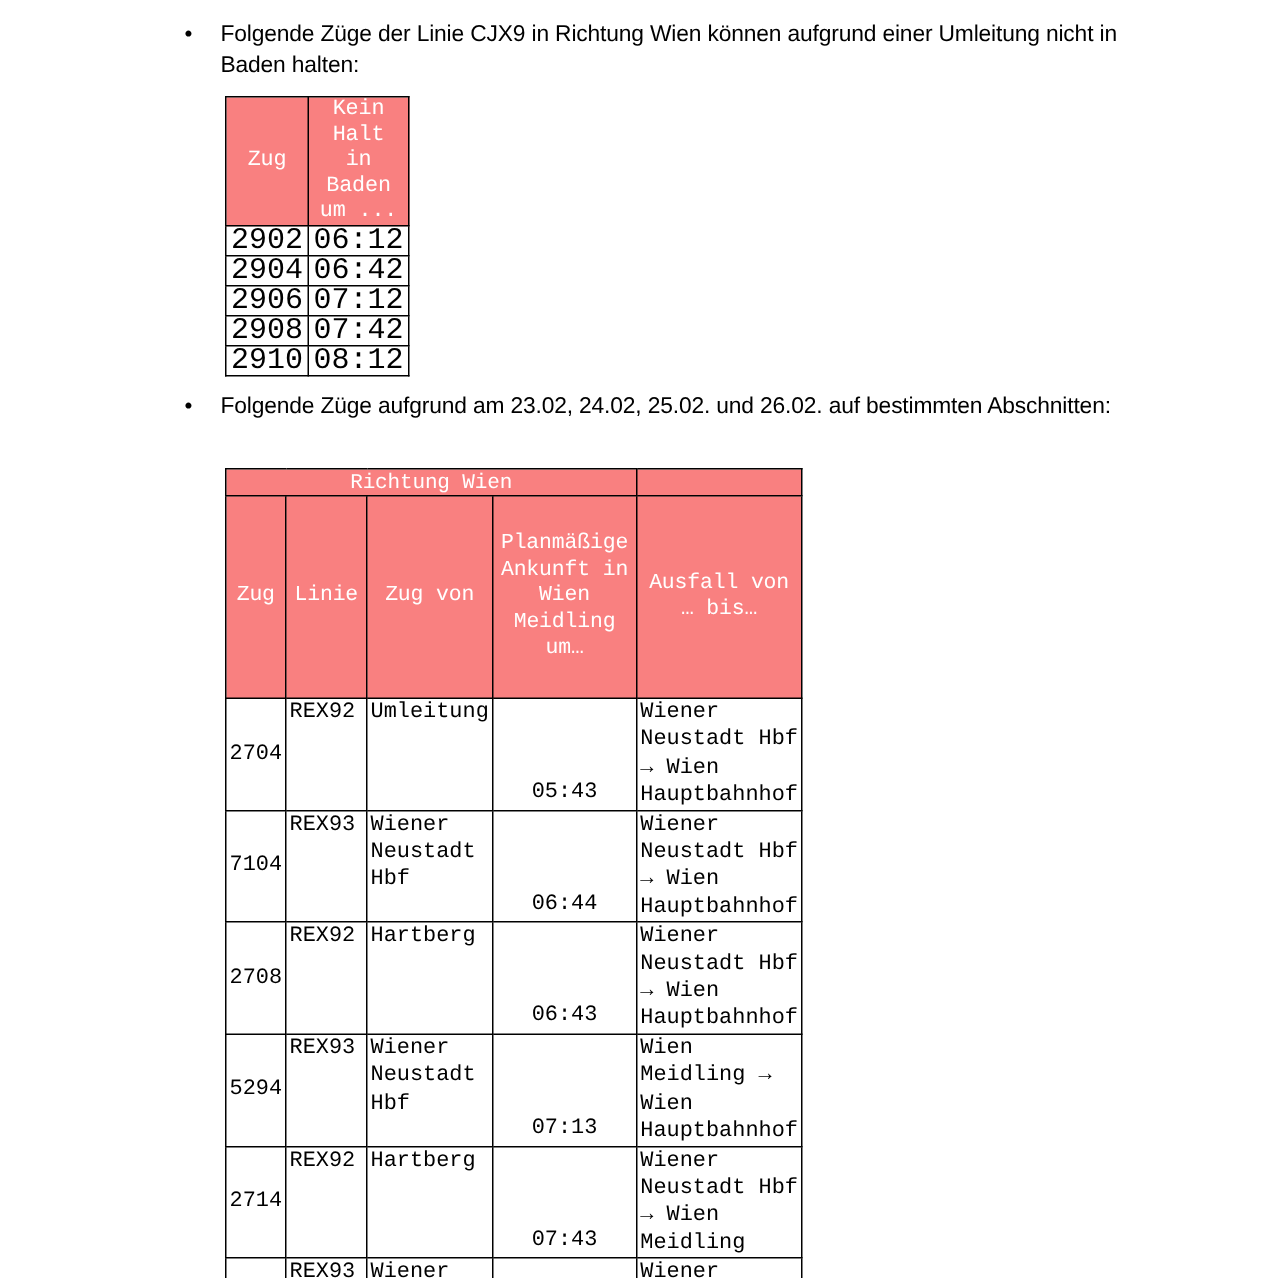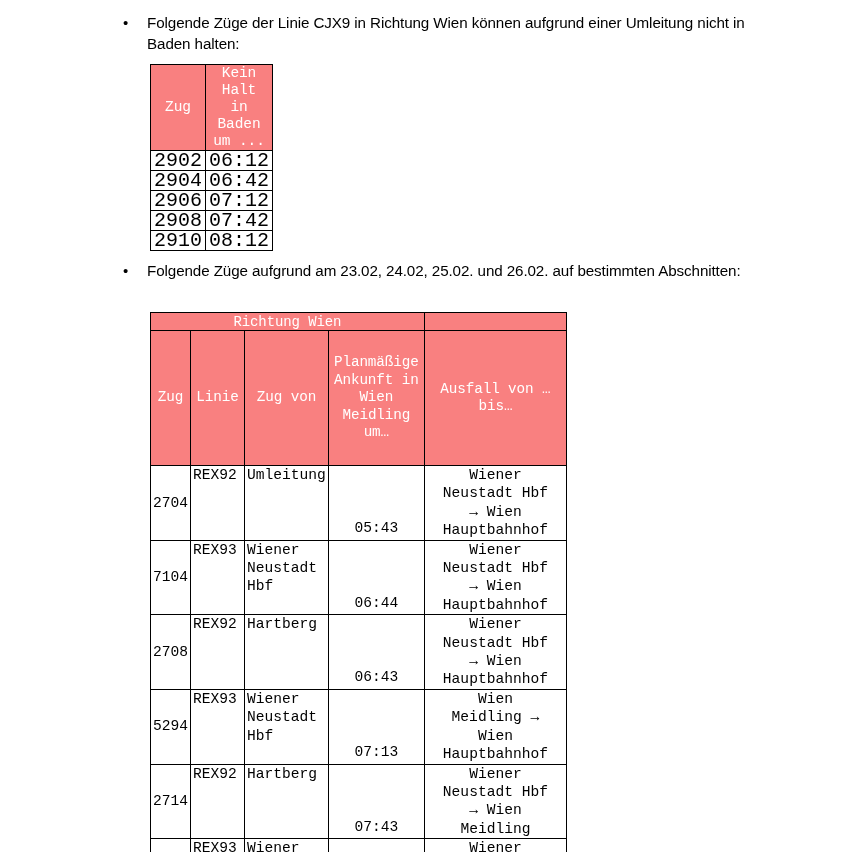--- a/index.html
+++ b/index.html
@@ -125,22 +125,21 @@
     text-align: left;
     padding: 0 2px;
   }
   #table-2 td.c-zeit {
     vertical-align: bottom;
     text-align: center;
     padding: 2px 2px;
   }
   #table-2 td.c-ausfall {
     vertical-align: middle;
-    text-align: center;
-    padding: 0 18px;
+    padding: 0 2px;
   }
   #table-2 td { font-size: 14.6px; line-height: 18.4px; }
 
   .r-tall { height: 73px; }
   .r-short { height: 55px; }
 </style>
 </head>
 <body>
 
 <div class="page">

